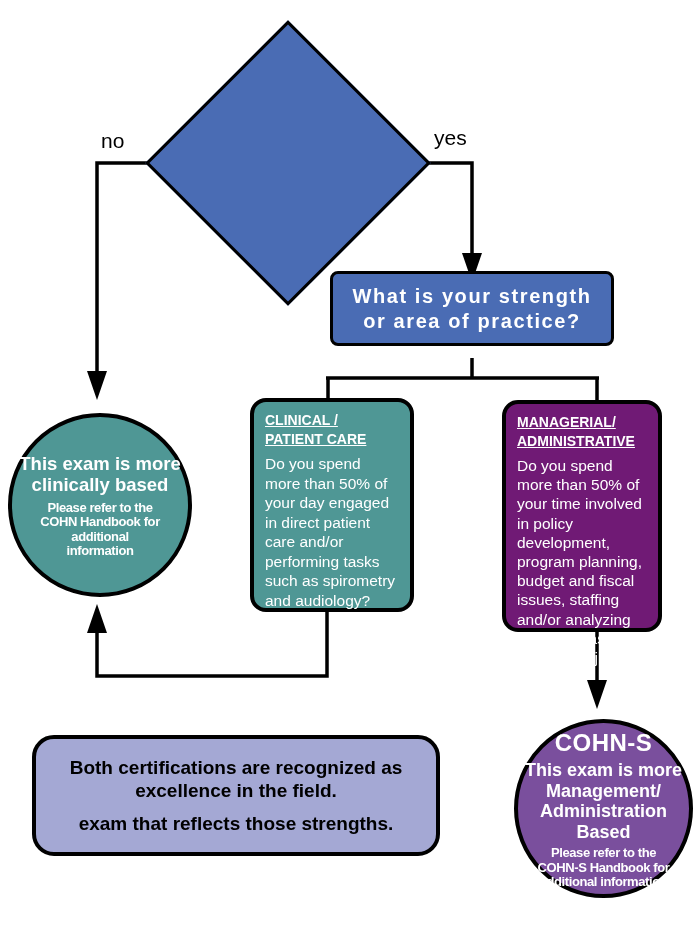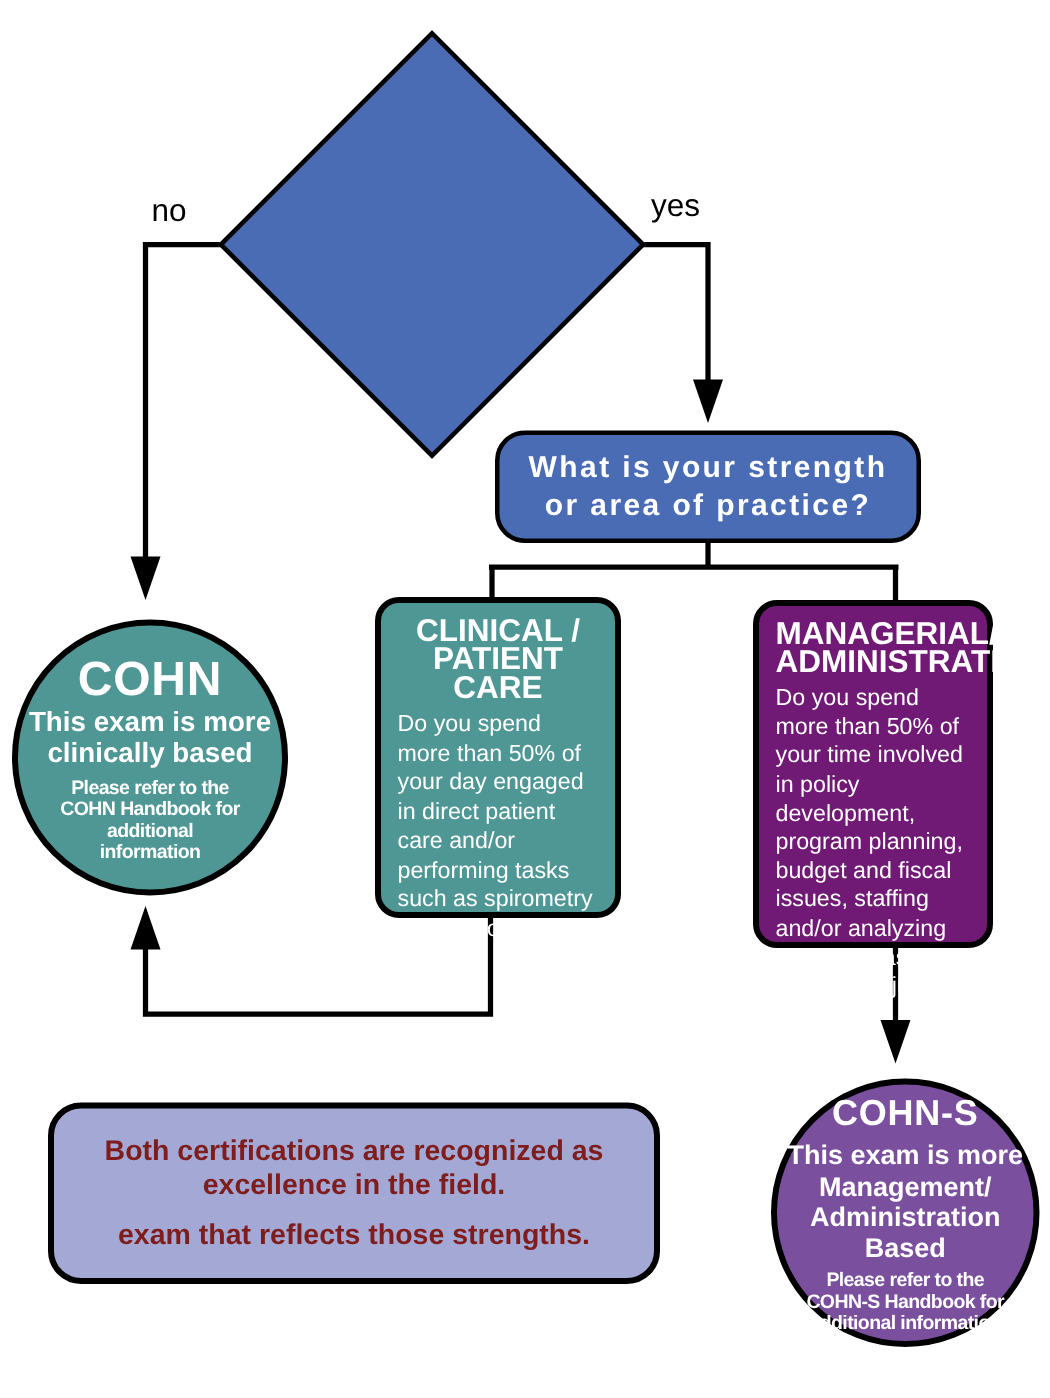--- a/index.html
+++ b/index.html
@@ -25,35 +25,35 @@
     margin-top:13px;color:#a5bec2;font-size:17.5px;line-height:20px;font-weight:bold;
   }
 
   
   .branch-label{position:absolute;font-size:21px;color:#000;}
   .label-no{left:101px;top:129px;}
   .label-yes{left:434px;top:126px;}
 
   
   .strength-box{
-    position:absolute;left:330px;top:287px;width:284px;height:75px;
-    background:#4a6cb4;border:3px solid #000;border-radius:20px;
+    position:absolute;left:330px;top:271px;width:284px;height:75px;
+    background:#4a6cb4;border:3px solid #000;border-radius:8px;
     display:flex;flex-direction:column;align-items:center;justify-content:center;
     color:#fff;font-weight:bold;font-size:20px;line-height:25px;letter-spacing:1.6px;
     text-align:center;
   }
 
   
   .branch-box{
     position:absolute;border:4px solid #000;border-radius:16px;color:#fff;
     padding:9px 11px 8px 11px;
   }
   .clinical-box{left:250px;top:398px;width:164px;height:214px;background:#4f9795;}
   .managerial-box{left:502px;top:400px;width:160px;height:232px;background:#701a75;}
-  .branch-heading{text-align:center;font-weight:bold;font-size:21px;line-height:19px;margin-bottom:5px;}
+  .branch-heading{text-align:left;font-weight:bold;font-size:14px;line-height:19px;margin-bottom:5px;text-decoration:underline;}
   .branch-body{font-size:15.5px;line-height:19.5px;}
   .managerial-box .branch-body{line-height:19.2px;}
 
   
   .result-circle{
     position:absolute;border:4px solid #000;border-radius:50%;color:#fff;
     display:flex;flex-direction:column;align-items:center;justify-content:center;
     text-align:center;
   }
   .cohn-circle{left:8px;top:413px;width:184px;height:184px;background:#4f9795;}
@@ -63,21 +63,21 @@
   .circle-subtitle{font-weight:bold;font-size:18.5px;line-height:21px;margin-top:1px;}
   .cohns-circle .circle-subtitle{font-size:18px;line-height:20.5px;}
   .circle-note{font-size:13px;line-height:14.5px;margin-top:6px;font-weight:bold;letter-spacing:-.4px;}
   .cohns-circle .circle-note{margin-top:4px;}
 
   
   .footer-box{
     position:absolute;left:32px;top:735px;width:408px;height:121px;
     background:#a4a8d4;border:4px solid #000;border-radius:22px;
     display:flex;flex-direction:column;align-items:center;justify-content:center;
-    color:#7f1d1d;font-weight:bold;font-size:19px;line-height:23px;text-align:center;gap:10px;
+    color:#000000;font-weight:bold;font-size:19px;line-height:23px;text-align:center;gap:10px;
   }
 </style>
 </head>
 <body>
 
 <div class="stage">
 
   <svg class="connectors" viewBox="0 0 700 932" xmlns="http://www.w3.org/2000/svg">
     <g stroke="#000" stroke-width="3.5" fill="none">
       <path d="M149,163 L97,163 L97,373"></path>
@@ -114,21 +114,20 @@
 
   <div class="branch-box managerial-box">
     <div class="branch-heading">
       <div>MANAGERIAL/</div>
       <div>ADMINISTRATIVE</div>
     </div>
     <div class="branch-body">Do you spend more than 50% of your time involved in policy development, program planning, budget and fiscal issues, staffing and/or analyzing data such as illness or injuries?</div>
   </div>
 
   <div class="result-circle cohn-circle">
-    <div class="circle-title">COHN</div>
     <div class="circle-subtitle">
       <div>This exam is more</div>
       <div>clinically based</div>
     </div>
     <div class="circle-note">
       <div>Please refer to the</div>
       <div>COHN Handbook for</div>
       <div>additional</div>
       <div>information</div>
     </div>

